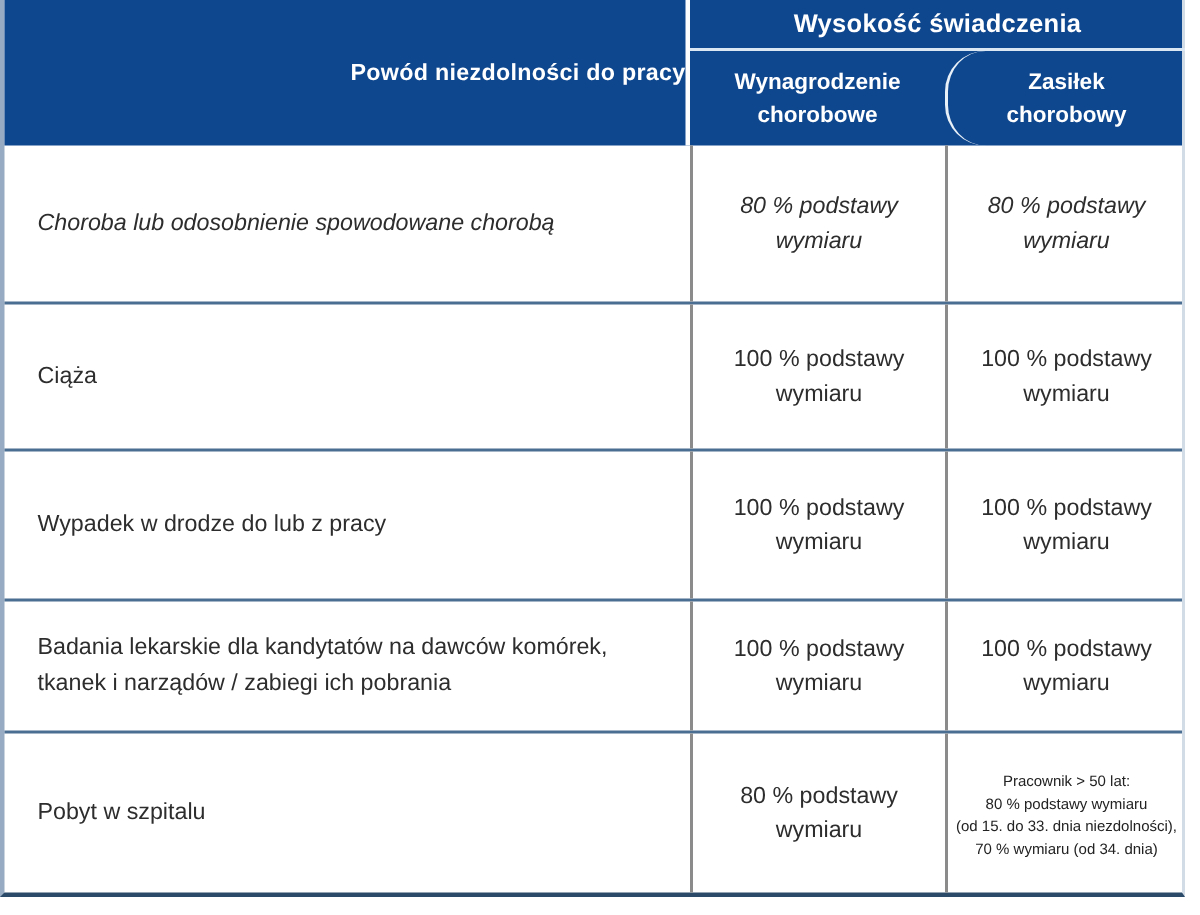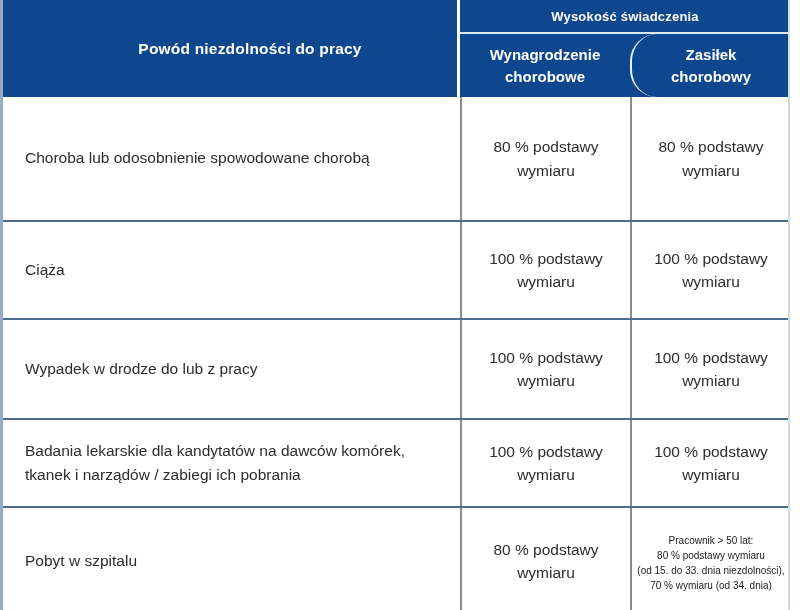--- a/index.html
+++ b/index.html
@@ -20,33 +20,33 @@
   
   .tbl-header {
     display: grid;
     grid-template-columns: 457px 1fr;
     height: 97px;
     background: #0f478e;
     color: #ffffff;
     font-weight: bold;
   }
   .h-reason {
-    display: flex; align-items: center; justify-content: center;
+    display: flex; align-items: center; justify-content: flex-end;
     border-right: 3px solid #fdfdfd;
     font-size: 15.5px;
     letter-spacing: 0.2px;
     text-align: center;
     padding-left: 40px;
   }
   .h-right { display: flex; flex-direction: column; }
   .h-benefit {
     height: 34px;
     display: flex; align-items: center; justify-content: center;
     border-bottom: 2px solid #dbe7f3;
-    font-size: 13px;
+    font-size: 17px;
     letter-spacing: 0.2px;
   }
   .h-sub {
     flex: 1;
     display: grid;
     grid-template-columns: 170px 160px;
   }
   .h-col {
     display: flex; align-items: center; justify-content: center;
     text-align: center;
@@ -58,21 +58,21 @@
   .h-col .wrap-narrower { display: inline-block; max-width: 95px; }
   .h-zasilek { border-left: 2px solid #e8f0f8; }
 
   
   .body-row {
     display: grid;
     grid-template-columns: 457px 170px 160px;
     color: #2d2d2d;
   }
   .body-row + .body-row { border-top: 2px solid #4a6d92; }
-  .row-1 { height: 123px; }
+  .row-1 { height: 104px; font-style: italic; }
   .row-2 { height: 98px; }
   .row-3 { height: 100px; }
   .row-4 { height: 88px; }
   .row-5 { height: 108px; }
 
   .reason-cell {
     display: flex; align-items: center;
     padding: 8px 14px 8px 22px;
     font-size: 15.5px;
     line-height: 1.55;

